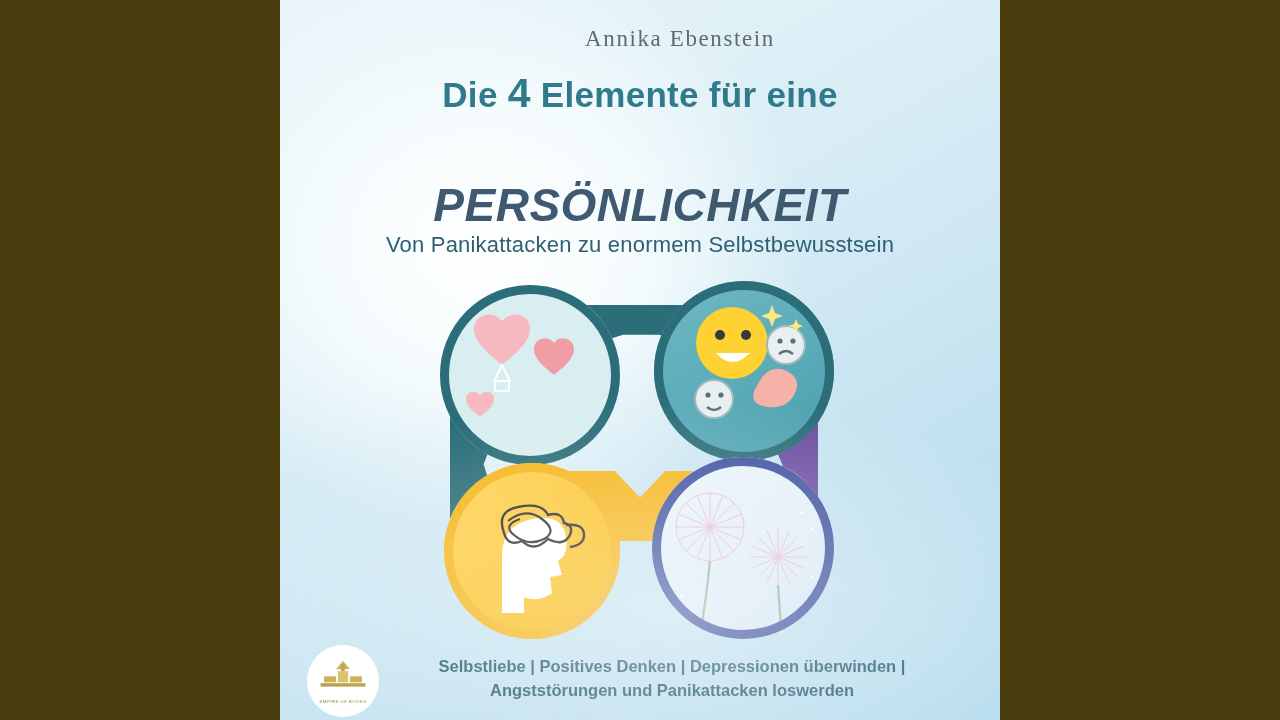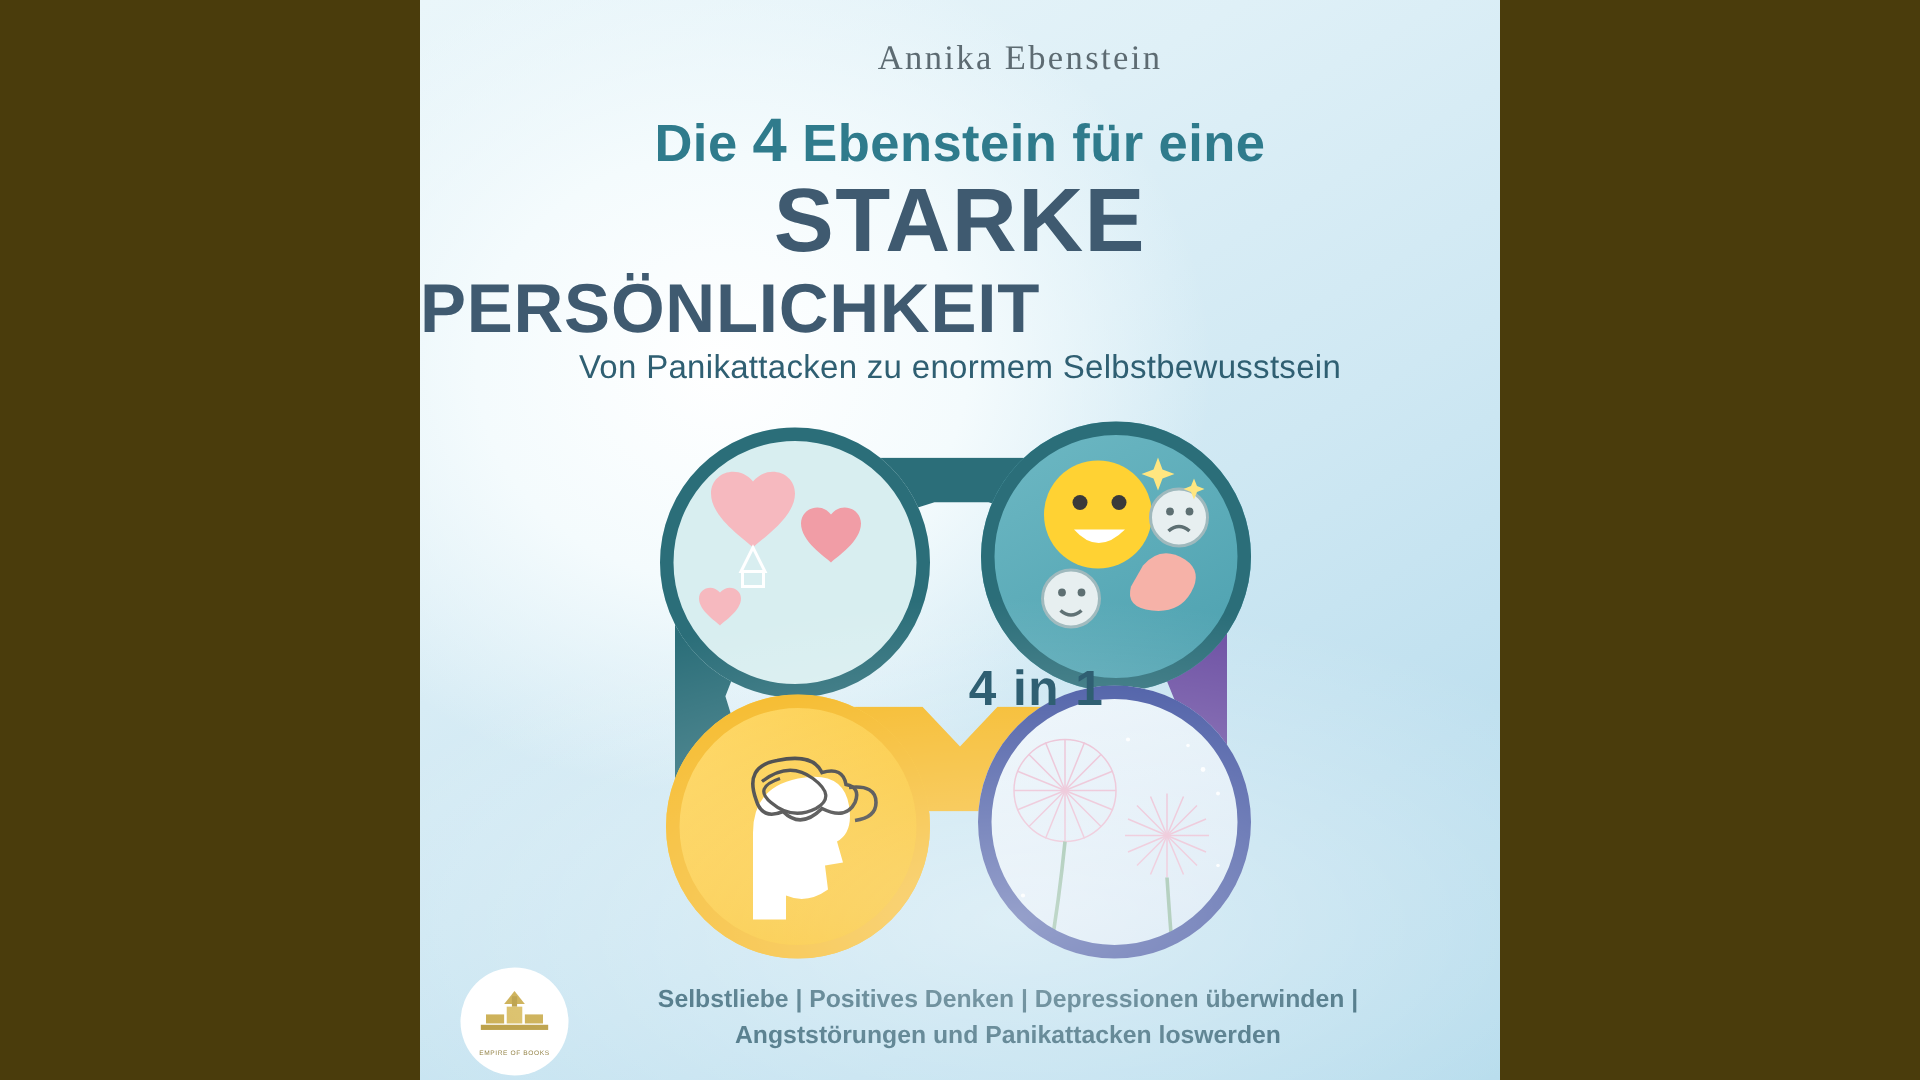--- a/index.html
+++ b/index.html
@@ -77,24 +77,26 @@
     font-size: 60px;
     font-weight: bold;
     color: #3f5a70;
     letter-spacing: 1px;
   }
   .line-3 {
     position: absolute;
     top: 178px;
     left: 0;
     width: 100%;
+    text-align: center;
     font-size: 46px;
     font-weight: bold;
     color: #3f5a70;
     letter-spacing: 0.5px;
+    font-style: italic;
   }
   .subtitle {
     position: absolute;
     top: 232px;
     left: 0;
     width: 100%;
     text-align: center;
     font-size: 22px;
     color: #2f5f72;
     letter-spacing: 0.2px;
@@ -205,24 +207,23 @@
 </style>
 </head>
 <body>
 
 <div id="stage">
   <div id="cover">
 
     <div class="author">Annika Ebenstein</div>
 
     <div class="line-1">
-      <span>Die </span><span class="num">4</span><span> Ebenstein für eine</span>
+      <span>Die </span><span class="num">4</span><span> Elemente für eine</span>
     </div>
 
-    <div class="line-2">STARKE</div>
     <div class="line-3">PERSÖNLICHKEIT</div>
     <div class="subtitle">Von Panikattacken zu enormem Selbstbewusstsein</div>
 
     <div id="cluster">
       <div class="connector conn-top"></div>
       <div class="connector conn-left"></div>
       <div class="connector conn-right"></div>
       <div class="connector conn-bottom"></div>
 
       <div class="circle c-tl">
@@ -327,21 +328,20 @@
               <circle cx="140" cy="40" r="1.2"></circle>
                 <circle cx="100" cy="36" r="1.4"></circle>
               <circle cx="30" cy="140" r="1.4"></circle>
                 <circle cx="160" cy="120" r="1.2"></circle>
             </g>
           </svg>
         </div>
       </div>
       <div class="ring ring-br"></div>
 
-      <div class="fourinone">4 in 1</div>
     </div>
 
     <div class="footer-text">
       <div>Selbstliebe | Positives Denken | Depressionen überwinden |</div>
       <div>Angststörungen und Panikattacken loswerden</div>
     </div>
 
     <div class="logo">
       <svg viewBox="0 0 60 44" width="52" height="38">
         <rect x="4" y="28" width="52" height="4" fill="#b79a3d"></rect>

